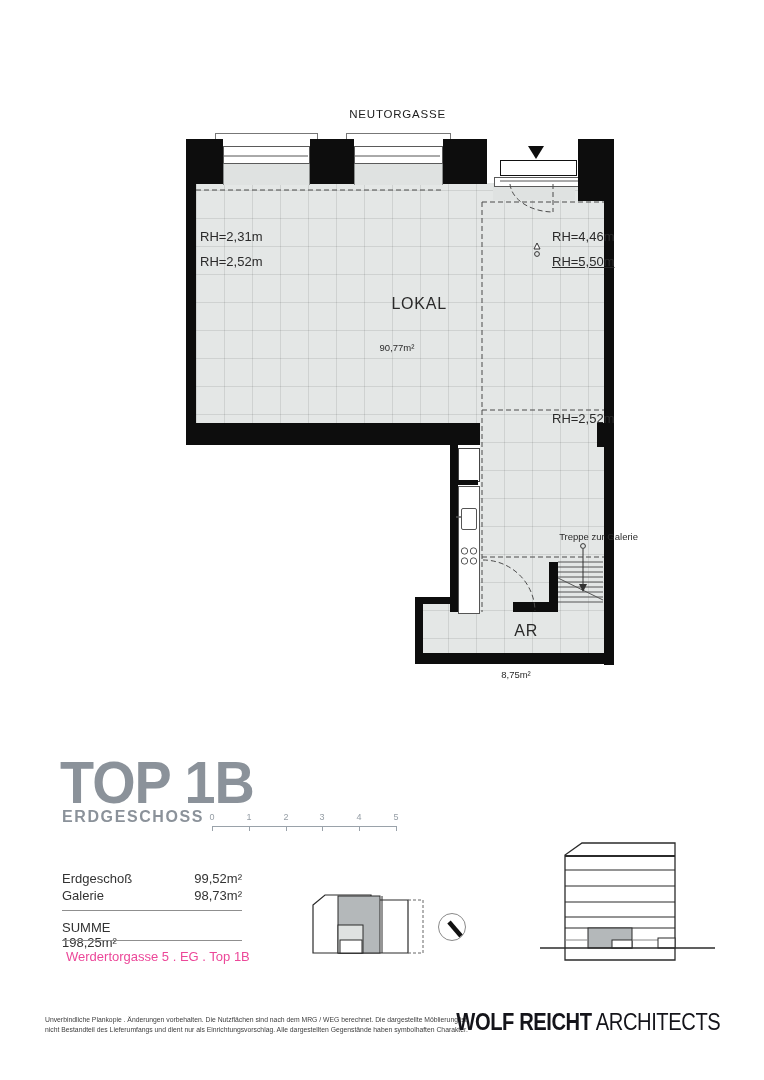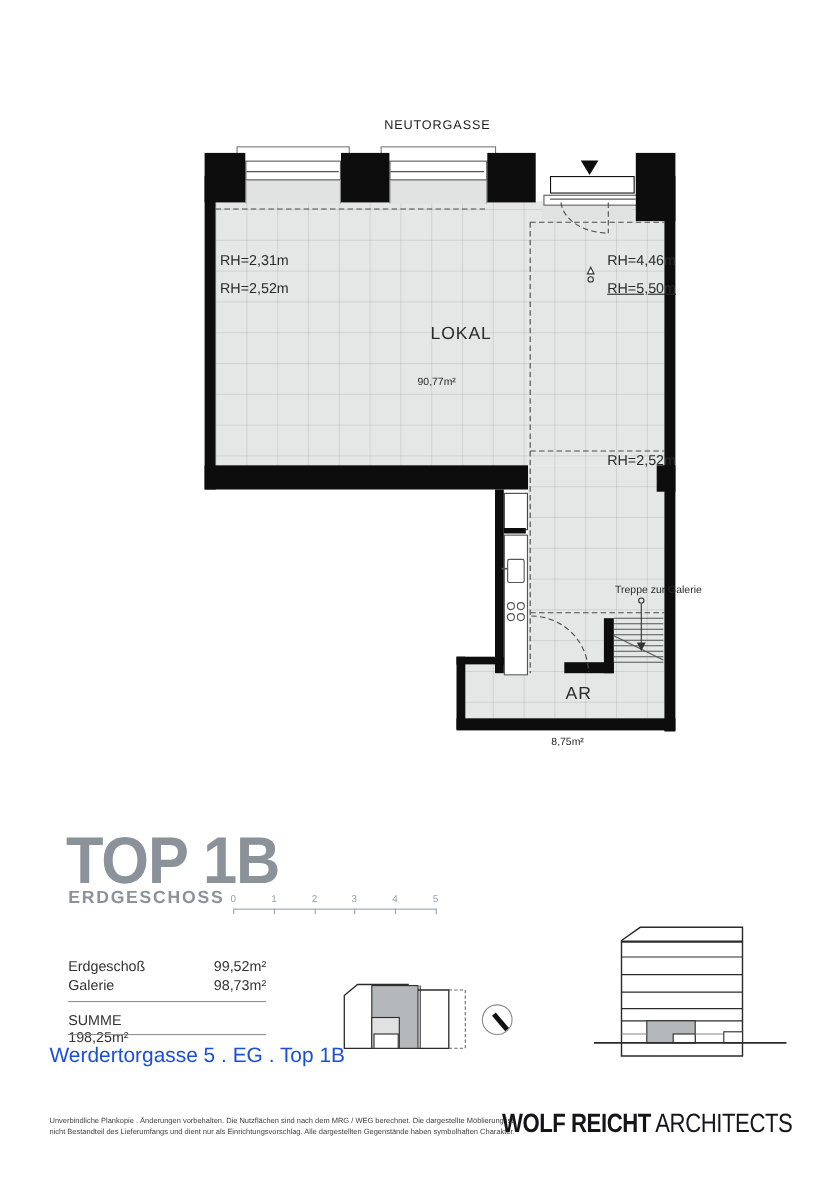--- a/index.html
+++ b/index.html
@@ -166,21 +166,21 @@
   <div class="trow" style="top:888px;">
     <span>Galerie</span>
     <span>98,73m²</span>
   </div>
   <div class="tline" style="top:910px;"></div>
   <div class="trow" style="top:920px;flex-direction:column;">
     <span>SUMME</span>
     <span>198,25m²</span>
   </div>
   <div class="tline" style="top:940px;"></div>
-  <div class="lbl" style="left:45px;top:949px;font-size:19px;color:#1d4ed8;">Werdertorgasse 5 . EG . Top 1B</div>
+  <div class="lbl" style="left:66px;top:949px;font-size:13px;color:#ec4899;">Werdertorgasse 5 . EG . Top 1B</div>
 </div>
 
 <svg class="abs" width="185" height="80" style="left:300px;top:885px;">
   <polygon points="13,20 25,10 71,10 71,15 108,15 108,68 13,68" fill="#ffffff" stroke="#2b2b2b" stroke-width="1.2"></polygon>
   <rect x="38" y="11" width="42" height="57" fill="#b4b8ba" stroke="#2b2b2b" stroke-width="1"></rect>
   <rect x="38" y="40" width="25" height="28" fill="#dfe2e1" stroke="#2b2b2b" stroke-width="1"></rect>
   <rect x="40" y="55" width="22" height="13" fill="#ffffff" stroke="#2b2b2b" stroke-width="1"></rect>
   <line x1="82" y1="11" x2="82" y2="68" stroke="#2b2b2b" stroke-width="1"></line>
   <polyline points="108,15 123,15 123,68 108,68" fill="none" stroke="#666" stroke-width="1" stroke-dasharray="3,2"></polyline>
   <g>

